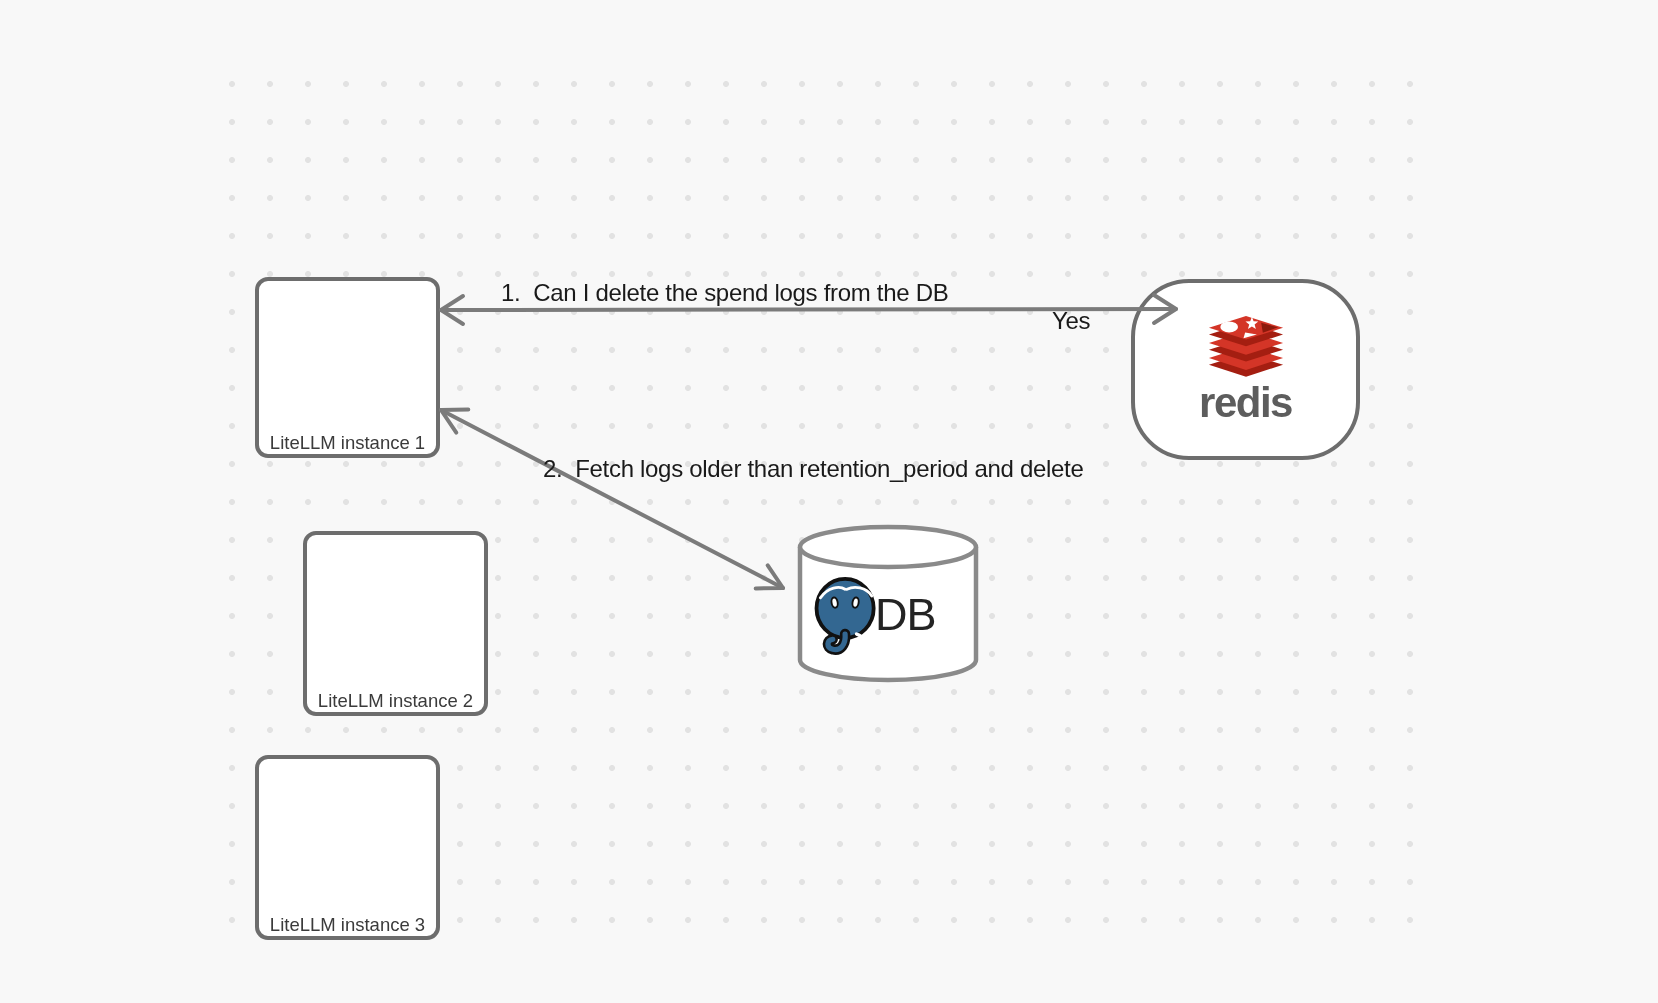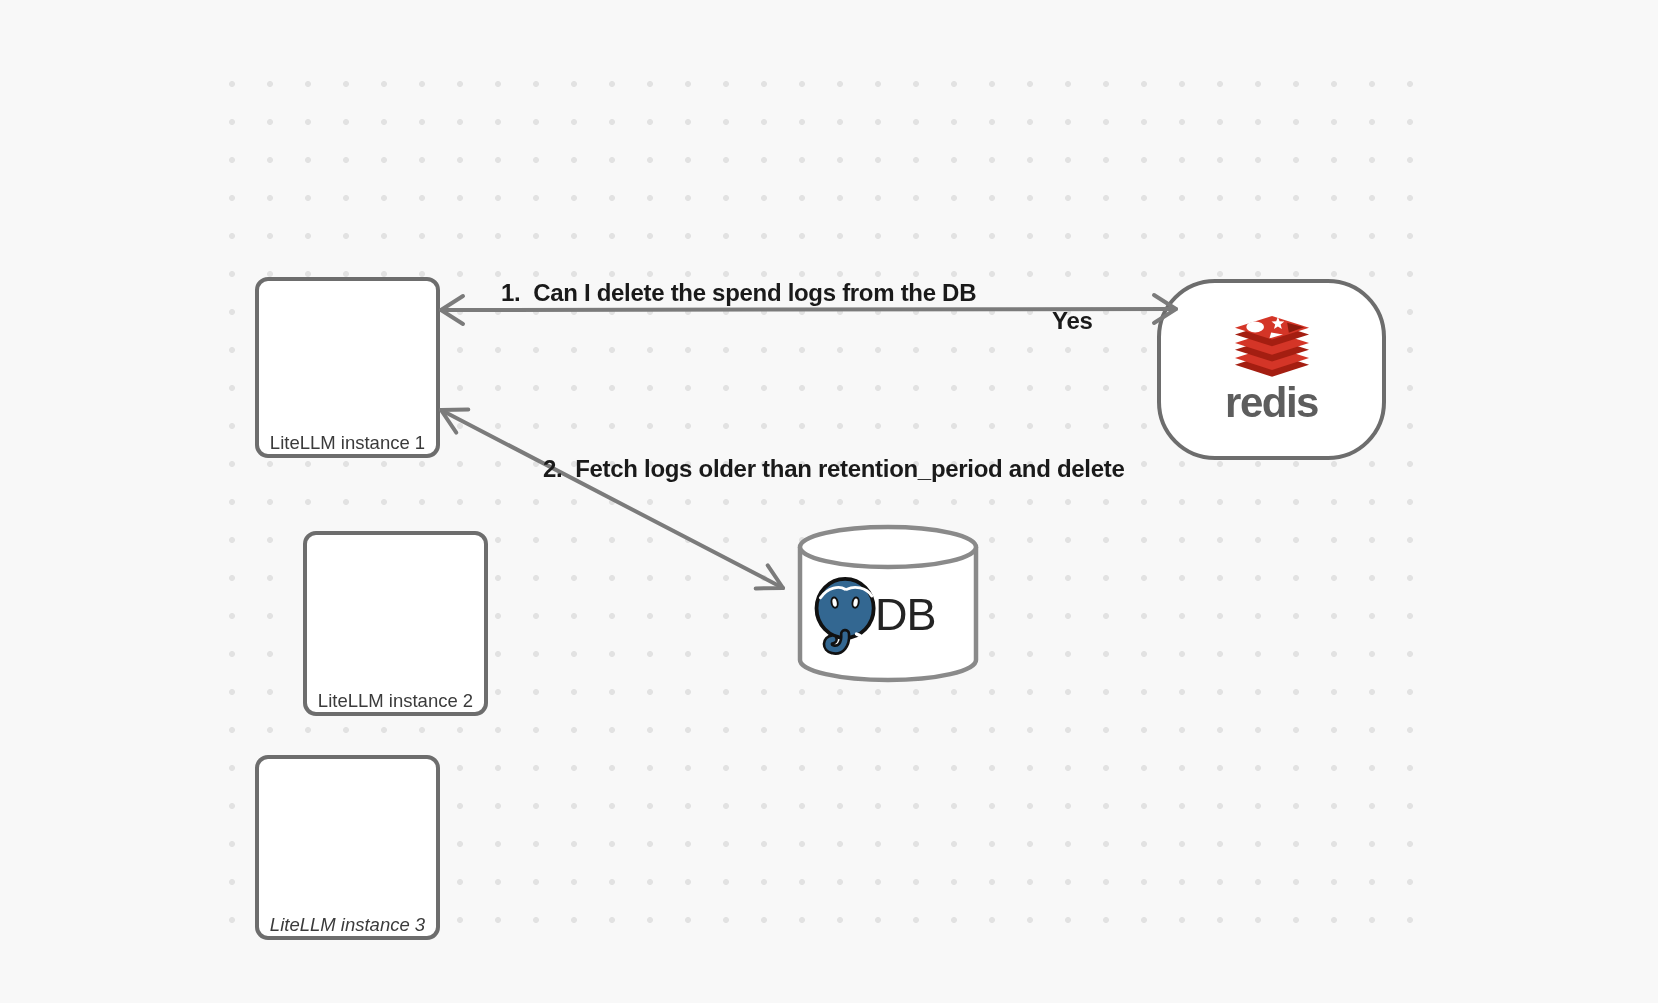--- a/index.html
+++ b/index.html
@@ -20,43 +20,43 @@
   }
   
   .inst-box{
     position:absolute;left:255px;width:177px;height:173px;
     background:#ffffff;border:4px solid #6d6d6d;border-radius:13px;
     display:flex;align-items:flex-end;justify-content:center;
     font-size:18.5px;color:#3b3b3b;z-index:1;
   }
   .inst-1{top:277px;}
   .inst-2{top:531px;height:177px;margin-left:48px;}
-  .inst-3{top:755px;height:177px;font-style:italic;}
+  .inst-3{top:755px;height:177px;}
   
   .redis-node{
-    position:absolute;left:1157px;top:279px;width:221px;height:173px;
+    position:absolute;left:1131px;top:279px;width:221px;height:173px;
     background:#ffffff;border:4px solid #6d6d6d;border-radius:58px;
     display:flex;flex-direction:column;align-items:center;justify-content:center;
     z-index:1;
   }
   .redis-word{
     font-size:42px;font-weight:700;color:#5d5d5d;letter-spacing:-1.5px;
     line-height:1;margin-top:2px;
   }
   
   .db-node{position:absolute;left:797px;top:521px;width:206px;height:166px;z-index:1;}
   .cyl-shape{position:absolute;left:0;top:0;}
   .db-content{position:absolute;left:13px;top:54px;display:flex;align-items:center;}
   .db-label{font-size:45px;color:#242424;margin-left:-9px;letter-spacing:-1px;}
   
   .edges{position:absolute;left:0;top:0;z-index:2;pointer-events:none;}
   .edge-stroke{stroke:#7b7b7b;stroke-width:4;fill:none;stroke-linecap:round;stroke-linejoin:round;}
   
   .edge-label{
-    position:absolute;font-weight:700;font-size:24px;color:#1a1a1a;
+    position:absolute;font-weight:400;font-size:24px;color:#1a1a1a;
     letter-spacing:-0.3px;white-space:pre;line-height:26px;z-index:3;
   }
   .lbl-1{left:501px;top:280px;}
   .lbl-yes{left:1052px;top:280px;margin-top:28px;}
   .lbl-2{left:543px;top:456px;}
 </style>
 </head>
 <body>
 
 <div class="canvas">

